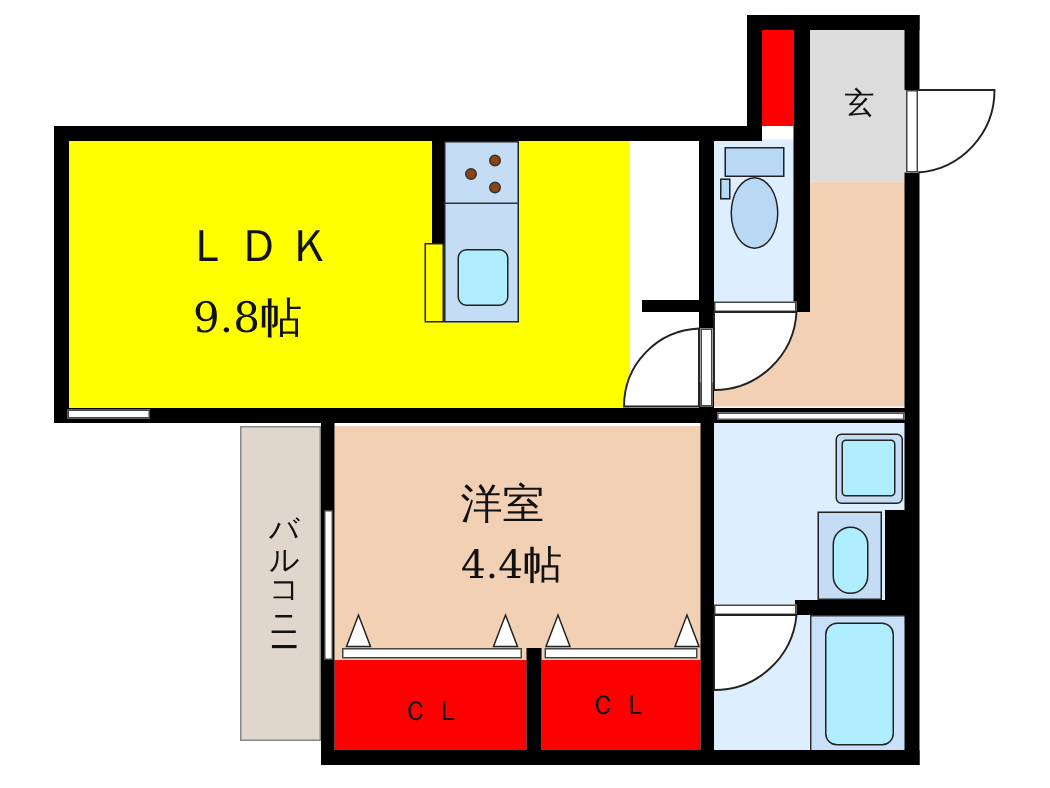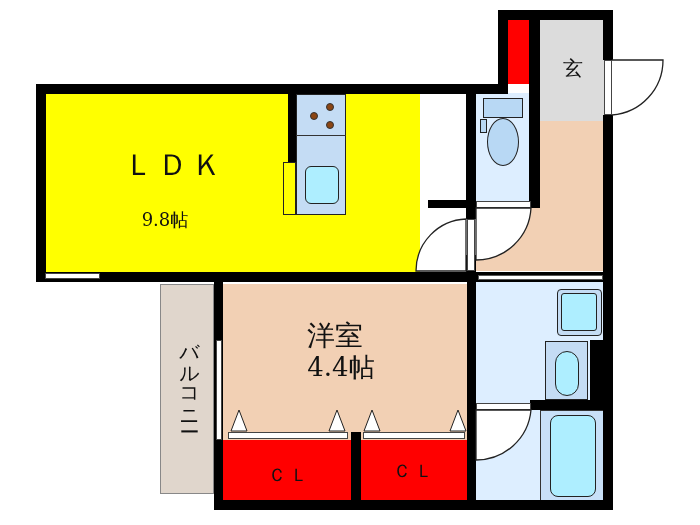--- a/index.html
+++ b/index.html
@@ -91,23 +91,23 @@
 
 <div class="abs fix" style="left:557px;top:289px;width:45px;height:47px;border-radius:4px;background:#c4dcf4;">
   <div class="abs fix" style="left:3px;top:3px;width:36px;height:38px;border-radius:3px;background:#aeeeff;"></div>
 </div>
 <div class="abs fix" style="left:545px;top:341px;width:43px;height:59px;background:#c4dcf4;">
   <div class="abs fix" style="left:9px;top:9px;width:24px;height:45px;border-radius:12px;background:#aeeeff;"></div>
 </div>
 <div class="abs fix" style="left:550px;top:415px;width:46px;height:82px;border-radius:8px;background:#aeeeff;"></div>
 
 <div class="abs label" style="left:120px;top:150px;width:110px;font-size:30px;letter-spacing:4px;">ＬＤＫ</div>
-<div class="abs label" style="left:110px;top:211px;width:110px;font-size:18px;">9.8帖</div>
+<div class="abs label" style="left:110px;top:198px;width:110px;font-size:28px;">9.8帖</div>
 
 <div class="abs label" style="left:555px;top:58px;width:36px;font-size:20px;">玄</div>
 
 <div class="abs label" style="left:290px;top:322px;width:90px;font-size:28px;">洋室</div>
-<div class="abs label" style="left:286px;top:354px;width:110px;font-size:26px;">4.4帖</div>
+<div class="abs label" style="left:286px;top:364px;width:110px;font-size:26px;">4.4帖</div>
 
 <div class="abs label" style="left:170px;top:330px;width:30px;font-size:20px;writing-mode:vertical-rl;">バルコニー</div>
 
 <div class="abs label" style="left:260px;top:466px;width:60px;font-size:18px;letter-spacing:4px;">ＣＬ</div>
 <div class="abs label" style="left:385px;top:462px;width:60px;font-size:18px;letter-spacing:4px;">ＣＬ</div>
 
 </body></html>

